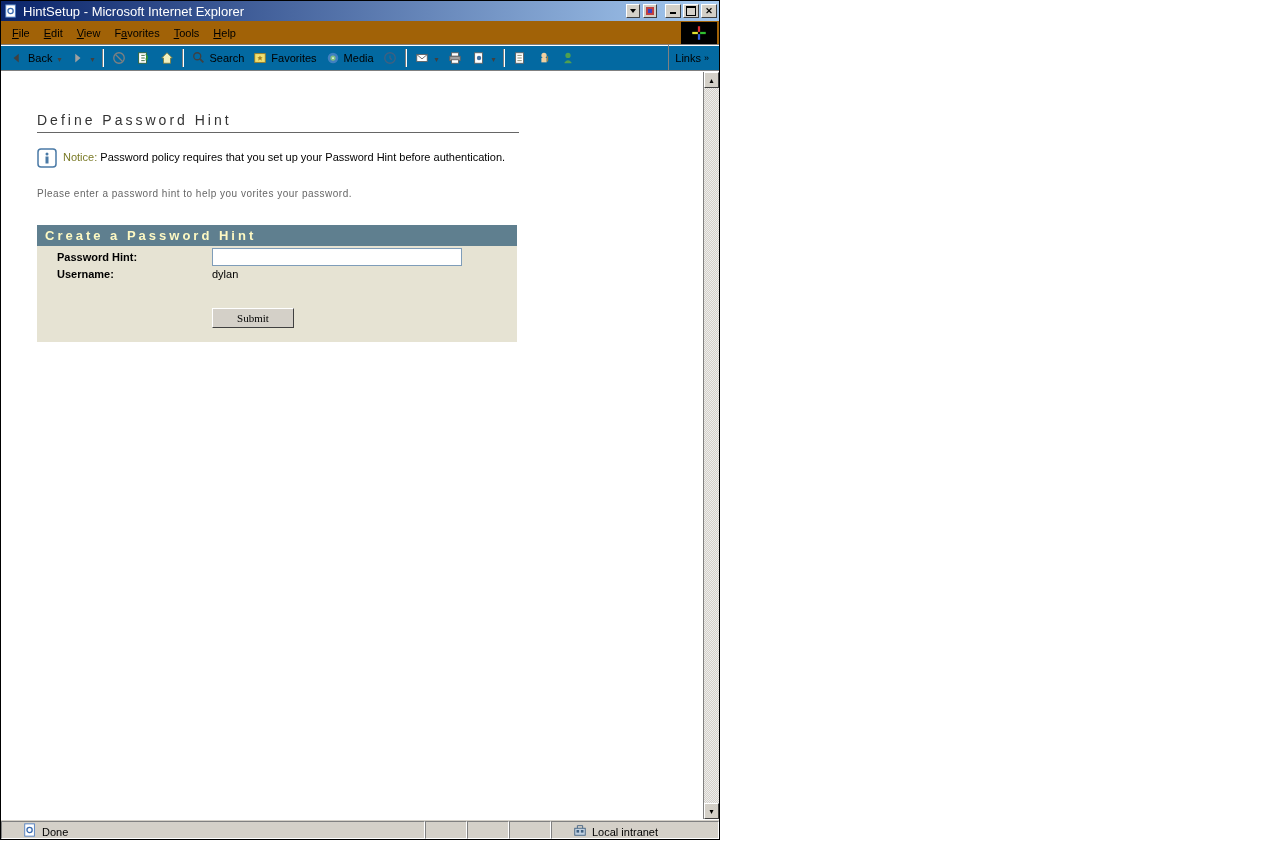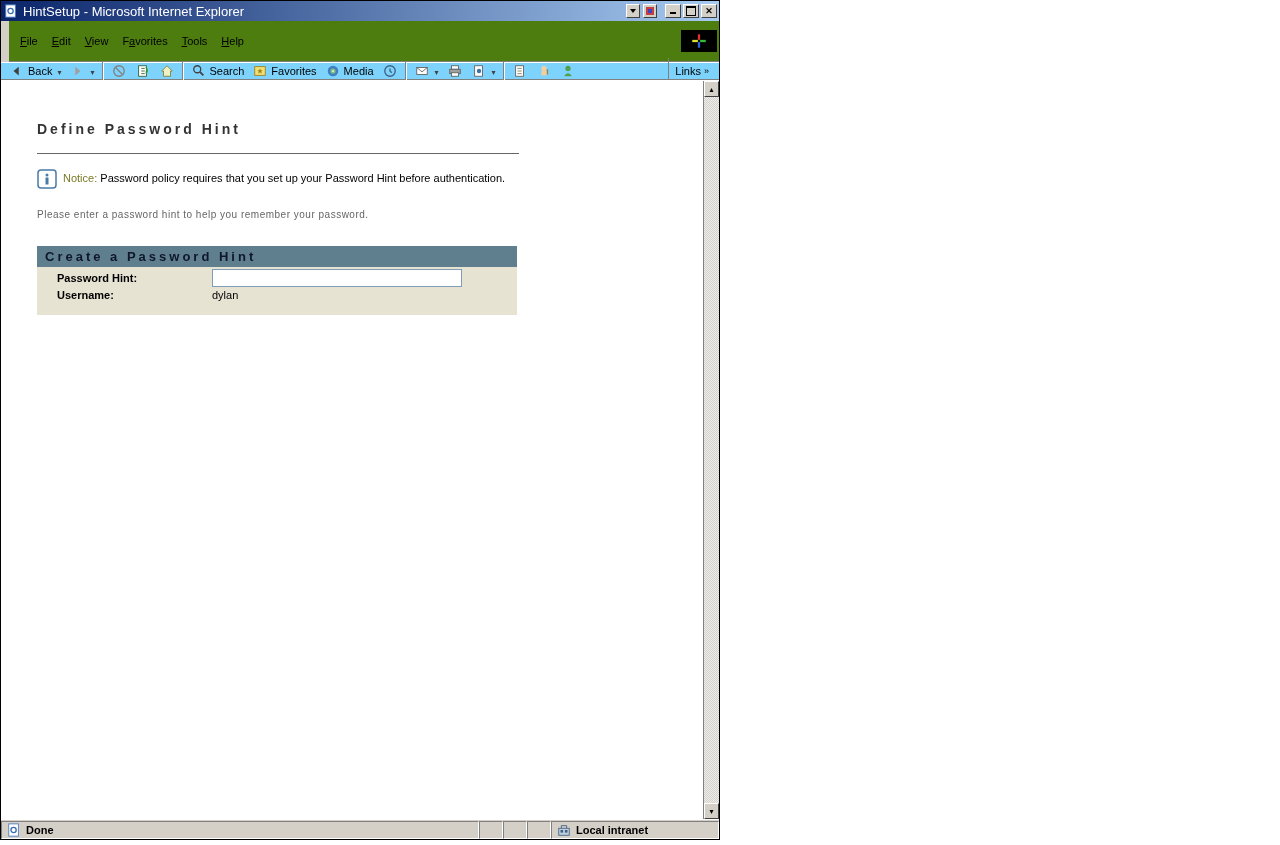--- a/index.html
+++ b/index.html
@@ -61,45 +61,44 @@
       font-weight: bold;
       color: #000;
       cursor: default;
     }
     .winbtn.minimize::before { content: ""; display: block; width: 6px; height: 0; border-bottom: 2px solid #000; margin-top: 3px; }
     .winbtn.maximize::before { content: ""; display: block; width: 8px; height: 7px; border: 1px solid #000; border-top: 2px solid #000; }
     .winbtn.close::before { content: "✕"; font-size: 9px; line-height: 1; }
 
     
     .menubar {
-      height: 41px;
-      background: #4d7c0f;
+      height: 24px;
+      background: #a16207;
       display: flex;
       align-items: center;
       padding: 0 4px;
       border-bottom: 1px solid #808080;
-      margin-left: 8px;
     }
     .menubar .menu-item {
       padding: 2px 7px;
       cursor: default;
     }
     .mnemonic { text-decoration: underline; }
     .menubar .spacer { flex: 1; }
     .menubar .ie-logo {
       width: 36px; height: 22px;
       background: #000;
       display: flex; align-items: center; justify-content: center;
       margin-right: -2px;
     }
 
     
     .toolbar {
-      height: 18px;
-      background: #7dd3fc;
+      height: 26px;
+      background: #0369a1;
       display: flex;
       align-items: center;
       padding: 0 4px;
       border-top: 1px solid #fff;
       border-bottom: 1px solid #808080;
     }
     .toolbar .tbtn {
       height: 22px;
       padding: 0 4px;
       display: flex;
@@ -156,26 +155,26 @@
       border-right-color: #404040;
       border-bottom-color: #404040;
       display: flex; align-items: center; justify-content: center;
       font-size: 8px;
     }
     .scrollbar .track { flex: 1; background: repeating-conic-gradient(#d4d0c8 0% 25%, #eeeeee 0% 50%) 0 0/2px 2px; }
 
     
     .section-heading {
       font-family: Verdana, Arial, sans-serif;
-      font-weight: bold;
+      font-weight: normal;
       font-size: 14px;
       letter-spacing: 3px;
       color: #333;
       border-bottom: 1px solid #666;
-      padding-bottom: 16px;
+      padding-bottom: 4px;
       width: 482px;
     }
     .notice-row {
       display: flex;
       align-items: flex-start;
       gap: 6px;
       margin-top: 14px;
       width: 482px;
       font-family: Verdana, Arial, sans-serif;
       font-size: 11px;
@@ -196,21 +195,21 @@
       letter-spacing: 0.5px;
     }
     .form-panel {
       width: 480px;
       background: #e6e3d3;
       margin-top: 26px;
       padding-bottom: 14px;
     }
     .panel-header {
       background: #5f7f8f;
-      color: #0f172a;
+      color: #fef9c3;
       font-family: Verdana, Arial, sans-serif;
       font-size: 13px;
       font-weight: bold;
       letter-spacing: 3px;
       padding: 3px 8px;
     }
     .form-row {
       display: flex;
       align-items: center;
       padding: 2px 8px 0 20px;
@@ -255,24 +254,23 @@
       font-size: 11px;
     }
     .statusbar .pane {
       border: 1px solid #808080;
       border-top-color: #808080;
       border-left-color: #808080;
       border-right-color: #fff;
       border-bottom-color: #fff;
       height: 18px;
       display: flex;
-      align-items: center;
-      padding: 0 4px;
+      align-items: flex-end;
+      padding: 0 20px;
       gap: 4px;
-      font-weight: bold;
     }
     .statusbar .pane.main { flex: 1; }
     .statusbar .pane.small { width: 24px; }
     .statusbar .pane.zone { width: 168px; }
   </style>
 </head>
 <body>
 
 <div class="window">
 
@@ -471,32 +469,35 @@
             <circle cx="10" cy="6" r="1.5" fill="#4a7aa6"></circle>
             <rect x="8.5" y="8.5" width="3" height="7" fill="#4a7aa6"></rect>
           </svg>
         </span>
         <span>
           <span class="notice-label">Notice:</span>
           <span>Password policy requires that you set up your Password Hint before authentication.</span>
         </span>
       </div>
 
-      <div class="instruction">Please enter a password hint to help you remember your password.</div>
+      <div class="instruction">Please enter a password hint to help you vorites your password.</div>
 
       <div class="form-panel">
         <div class="panel-header">Create a Password Hint</div>
         <div class="form-row">
           <span class="label">Password Hint:</span>
           <input type="text" value="" style="">
         </div>
         <div class="form-row">
           <span class="label">Username:</span>
           <span class="value">dylan</span>
         </div>
+        <div class="btn-row">
+          <button>Submit</button>
+        </div>
       </div>
 
     </div>
     <div class="scrollbar">
       <div class="arrow">▴</div>
       <div class="track"></div>
       <div class="arrow">▾</div>
     </div>
   </div>
 

